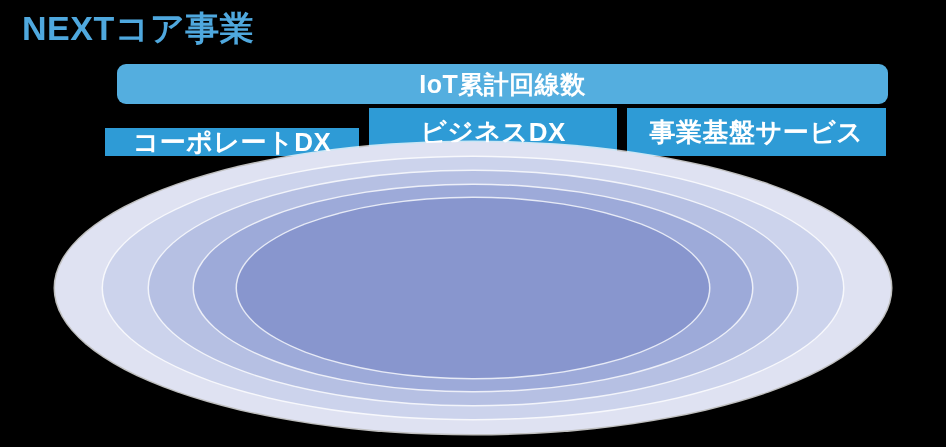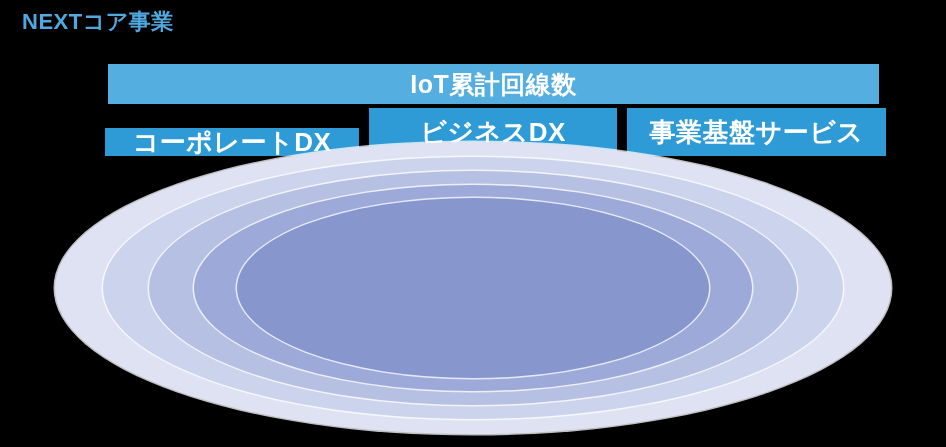--- a/index.html
+++ b/index.html
@@ -14,21 +14,21 @@
     background: #000000;
     overflow: hidden;
     font-family: "Liberation Sans", "DejaVu Sans", sans-serif;
   }
 
   
   #title {
     position: absolute;
     left: 22px;
     top: 11px;
-    font-size: 22px;
+    font-size: 34px;
     font-weight: 700;
     letter-spacing: 0.5px;
     color: #4FA8DE;
     white-space: nowrap;
     line-height: 1;
   }
 
   
   .ring {
     position: absolute;
@@ -147,32 +147,33 @@
   
   #banner {
     position: absolute;
     left: 105px;
     top: 64px;
     width: 781px;
     height: 92px;
   }
   #banner-head {
     position: absolute;
-    left: 3px;
+    left: 12px;
     top: 0;
     width: 771px;
     height: 40px;
     background: #54AEDF;
     color: #ffffff;
     font-size: 25px;
     font-weight: 700;
     display: flex;
     align-items: center;
     justify-content: center;
     letter-spacing: 0.5px;
+    border-radius: 9px;
   }
   #banner-row {
     position: absolute;
     left: 0;
     top: 44px;
     width: 781px;
     height: 48px;
     display: flex;
     gap: 10px;
   }

